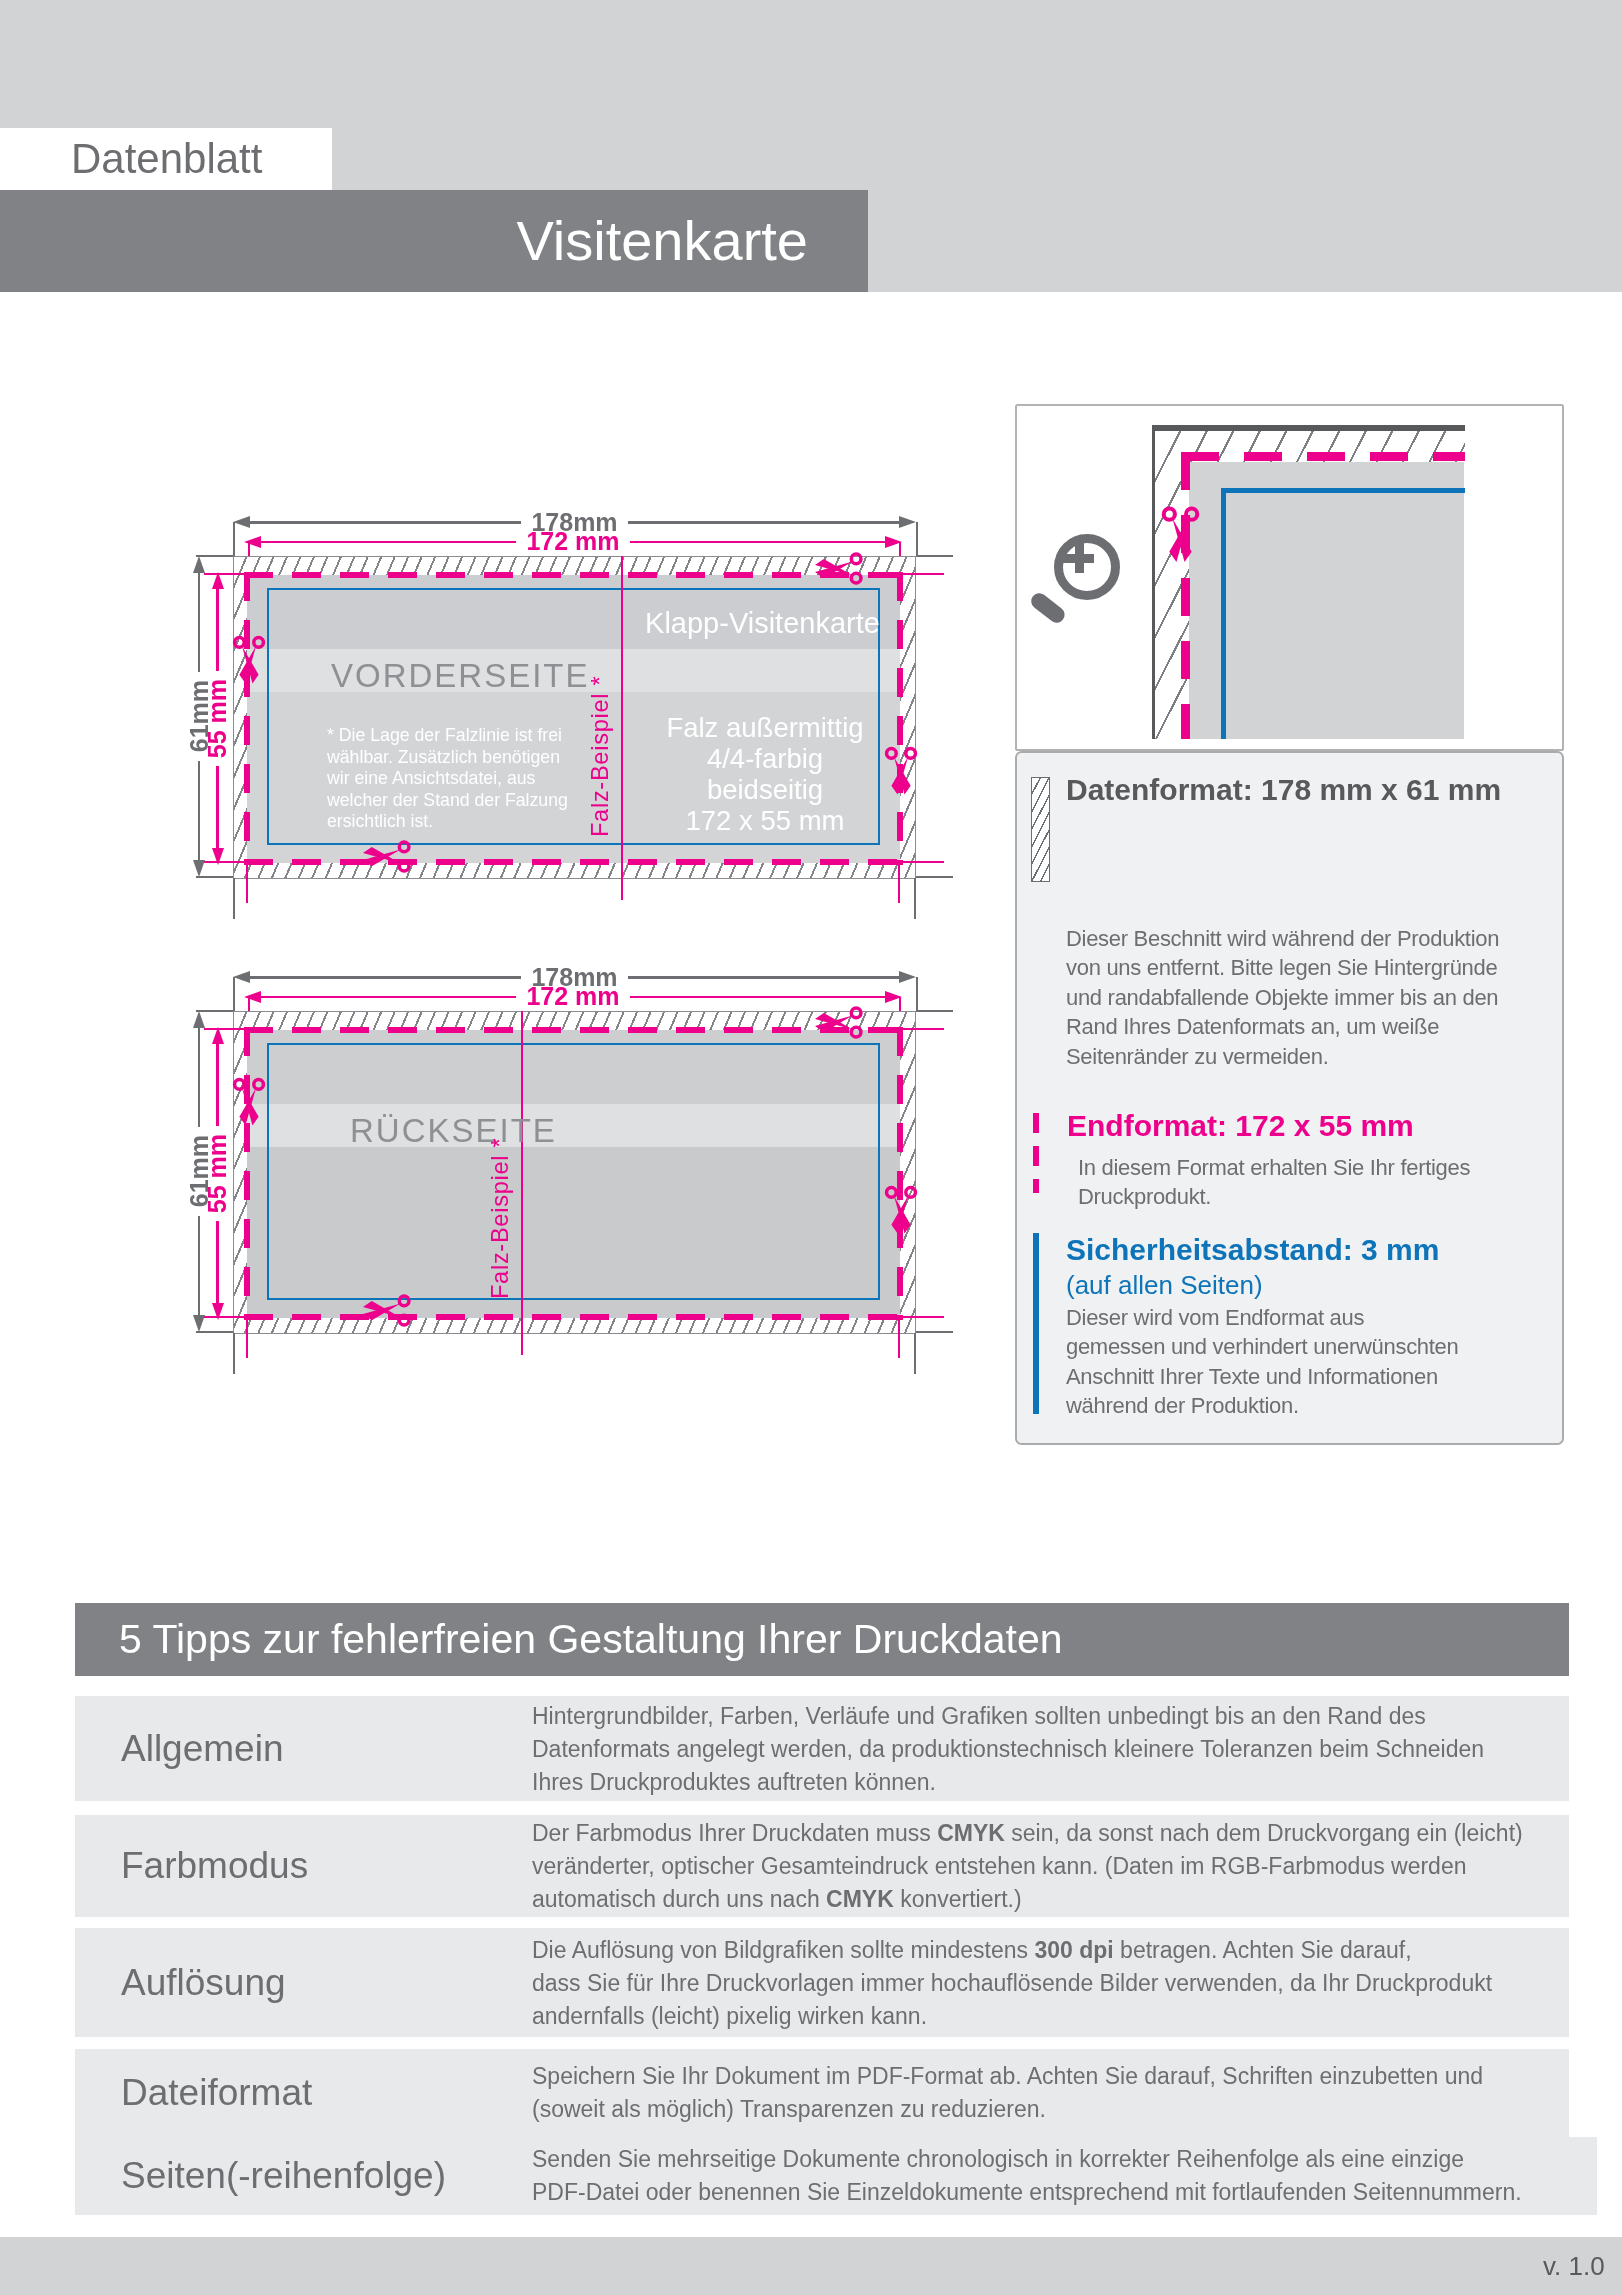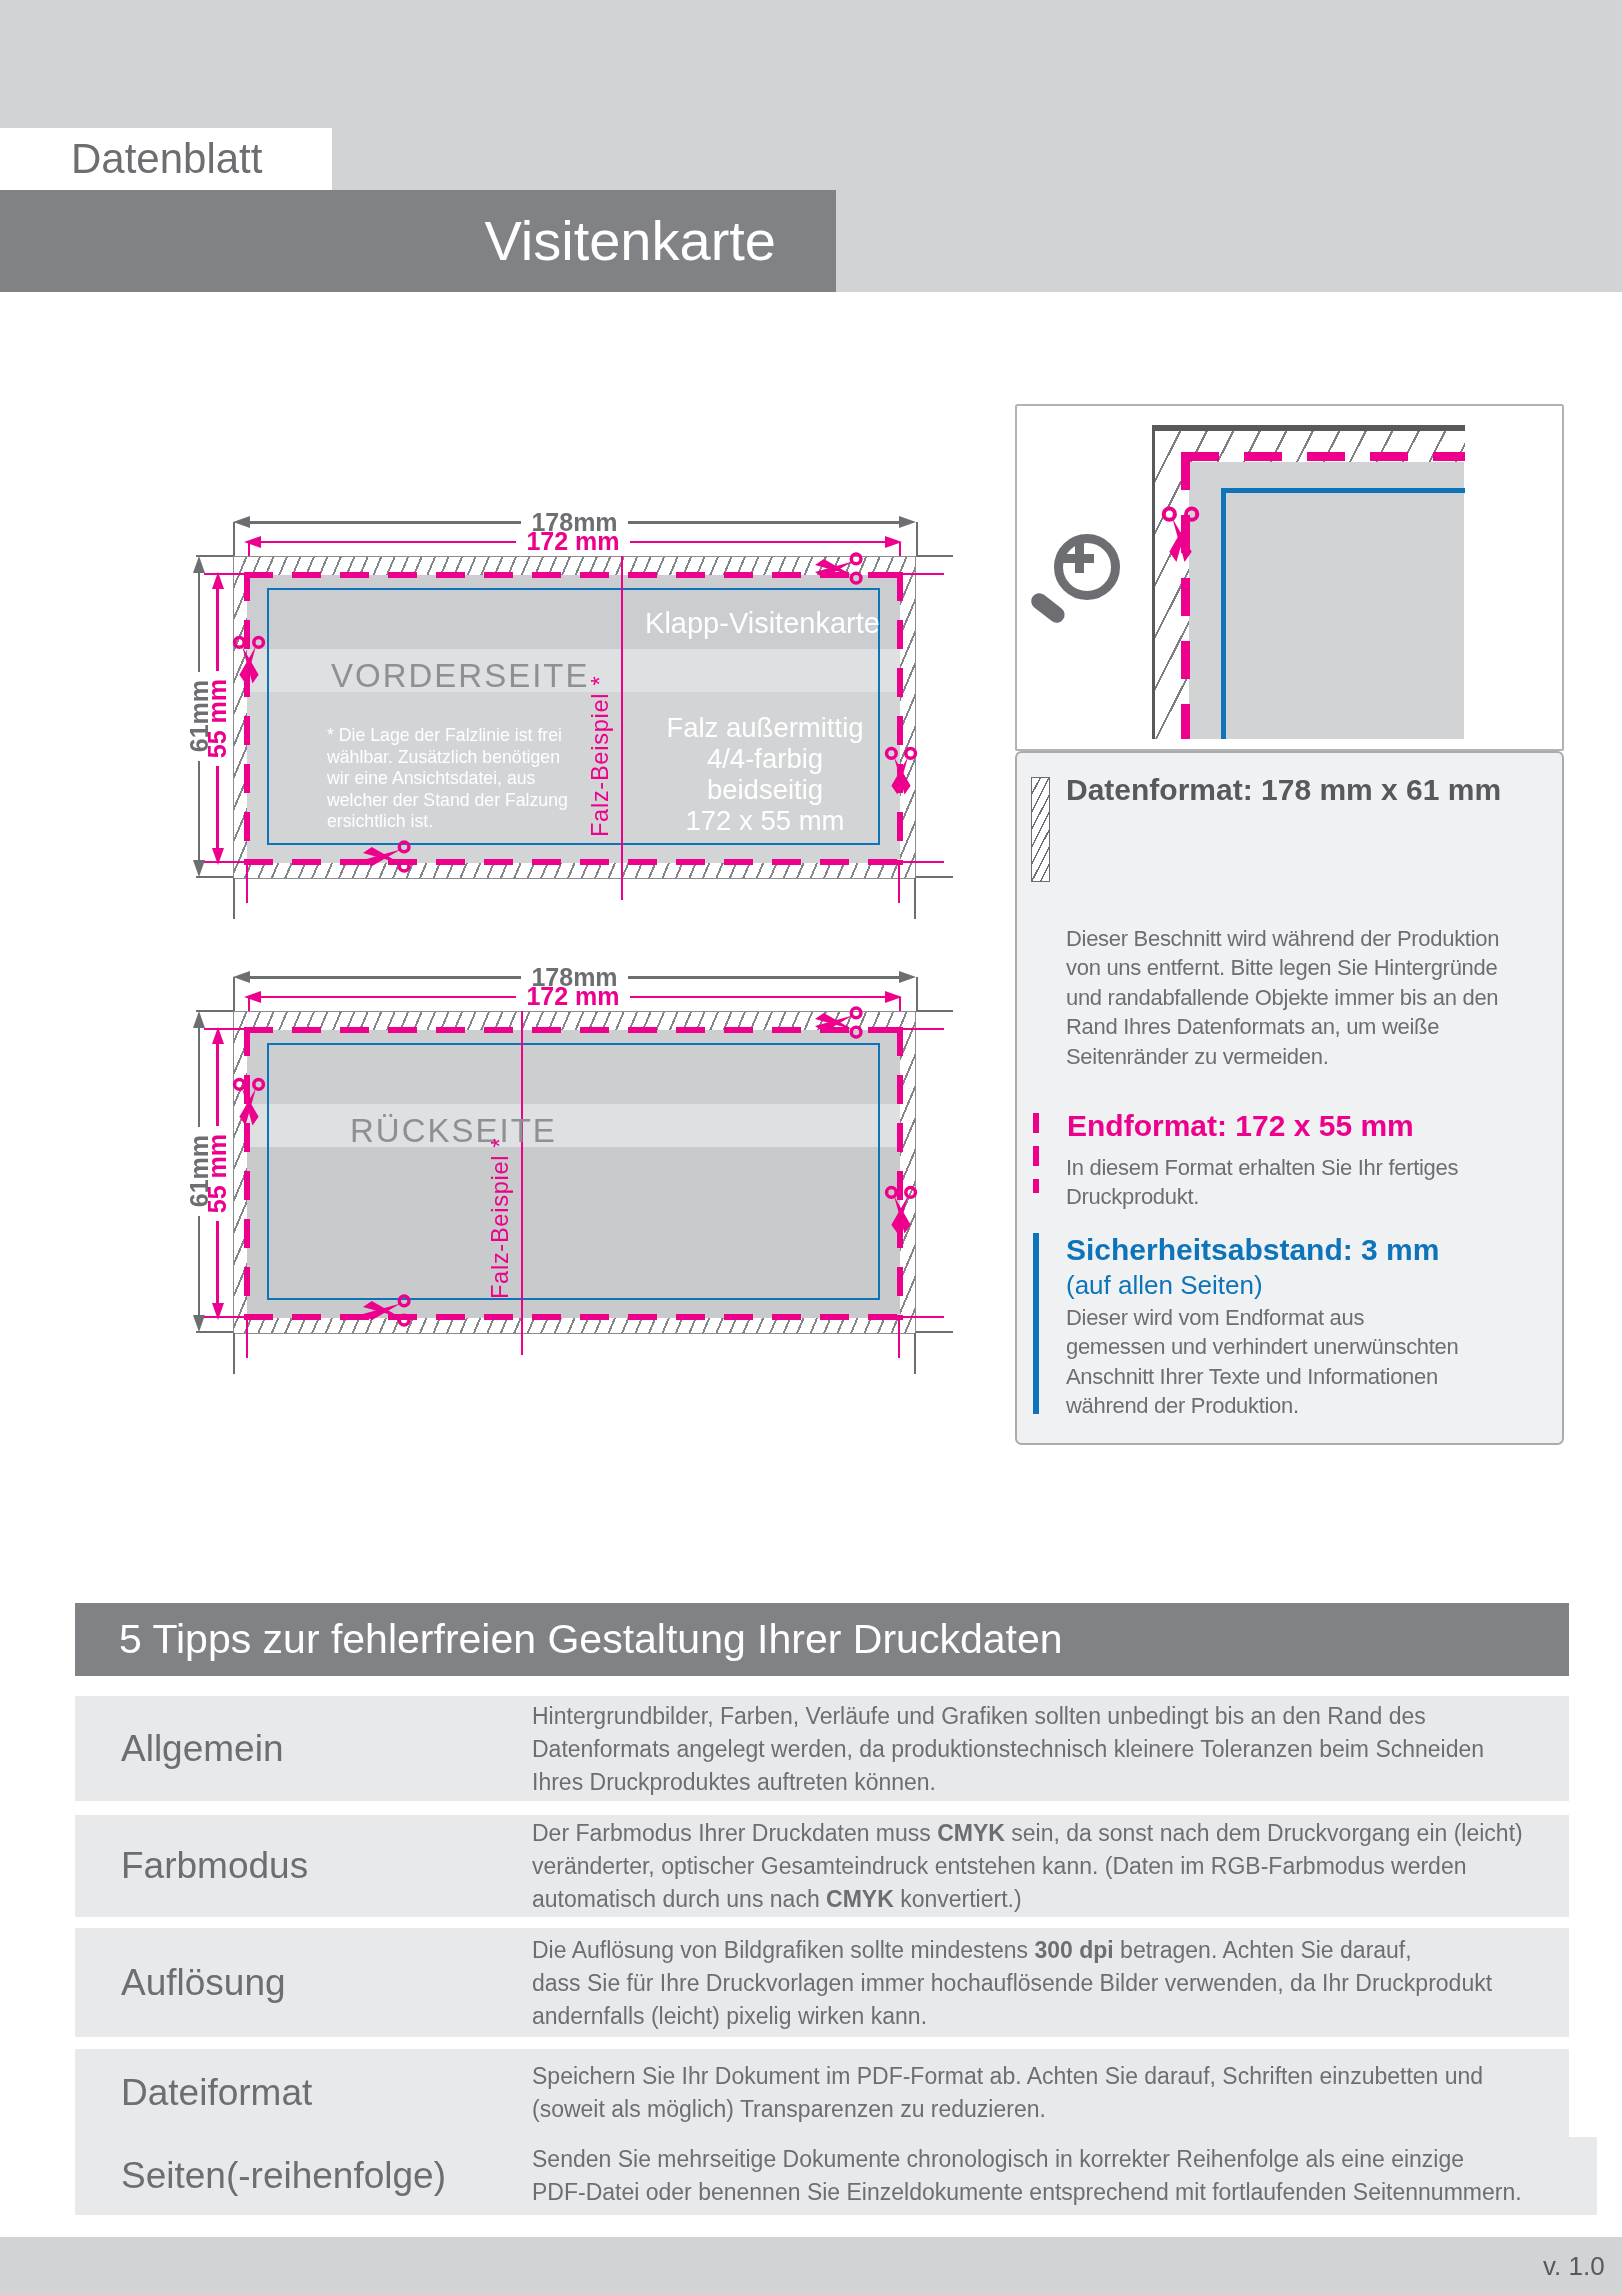--- a/index.html
+++ b/index.html
@@ -4,21 +4,21 @@
 <style>
   html,body{margin:0;padding:0;}
   body{width:1623px;height:2295px;position:relative;background:#ffffff;
        font-family:"Liberation Sans",sans-serif;color:#6d6e71;overflow:hidden;}
   .abs{position:absolute;}
 
   
   .band-top{left:0;top:0;width:1623px;height:292px;background:#d1d3d4;}
   .dat-tab{left:0;top:128px;width:332px;height:62px;background:#ffffff;}
   .dat-tab span{display:block;padding-left:71px;line-height:62px;font-size:42px;color:#6d6e71;}
-  .title-bar{left:0;top:190px;width:836px;height:102px;background:#808285;}
+  .title-bar{left:0;top:190px;width:836px;height:102px;background:#808285;padding-left:32px;}
   .title-bar span{display:block;text-align:right;padding-right:60px;line-height:102px;
                   font-size:56px;color:#ffffff;}
 
   
   .diag{width:772px;height:432px;}
   .hatch-card{background:
       repeating-linear-gradient(113deg, rgba(0,0,0,0) 0 10.5px, #828487 10.5px 12.4px),#ffffff;
       border:1.3px solid #8a8c8f;}
   .cardfill{background:#cbcdd0;}
   .band{background:#dfe0e2;}
@@ -313,21 +313,21 @@
   <div class="abs hatch-chip" style="left:14.4px;top:23.6px;width:17px;height:103px;"></div>
   <div class="abs ib-h1" style="left:49px;top:19.6px;">Datenformat: 178 mm x 61 mm</div>
   <div class="abs ib-p" style="left:49px;top:171px;">Dieser Beschnitt wird während der Produktion
 von uns entfernt. Bitte legen Sie Hintergründe
 und randabfallende Objekte immer bis an den
 Rand Ihres Datenformats an, um weiße
 Seitenränder zu vermeiden.</div>
 
   <div class="abs dash-chip" style="left:15.7px;top:360px;width:6.5px;height:80px;"></div>
   <div class="abs ib-h1 mag" style="left:50px;top:356px;">Endformat: 172 x 55 mm</div>
-  <div class="abs ib-p" style="left:49px;top:400px;">In diesem Format erhalten Sie Ihr fertiges
+  <div class="abs ib-p" style="left:61px;top:400px;">In diesem Format erhalten Sie Ihr fertiges
 Druckprodukt.</div>
 
   <div class="abs bluebar" style="left:15.7px;top:480px;width:6.5px;height:181px;"></div>
   <div class="abs ib-h1 blu" style="left:49px;top:480px;">Sicherheitsabstand: 3 mm</div>
   <div class="abs ib-sub" style="left:49px;top:517px;">(auf allen Seiten)</div>
   <div class="abs ib-p" style="left:49px;top:550px;">Dieser wird vom Endformat aus
 gemessen und verhindert unerwünschten
 Anschnitt Ihrer Texte und Informationen
 während der Produktion.</div>
 </div>

